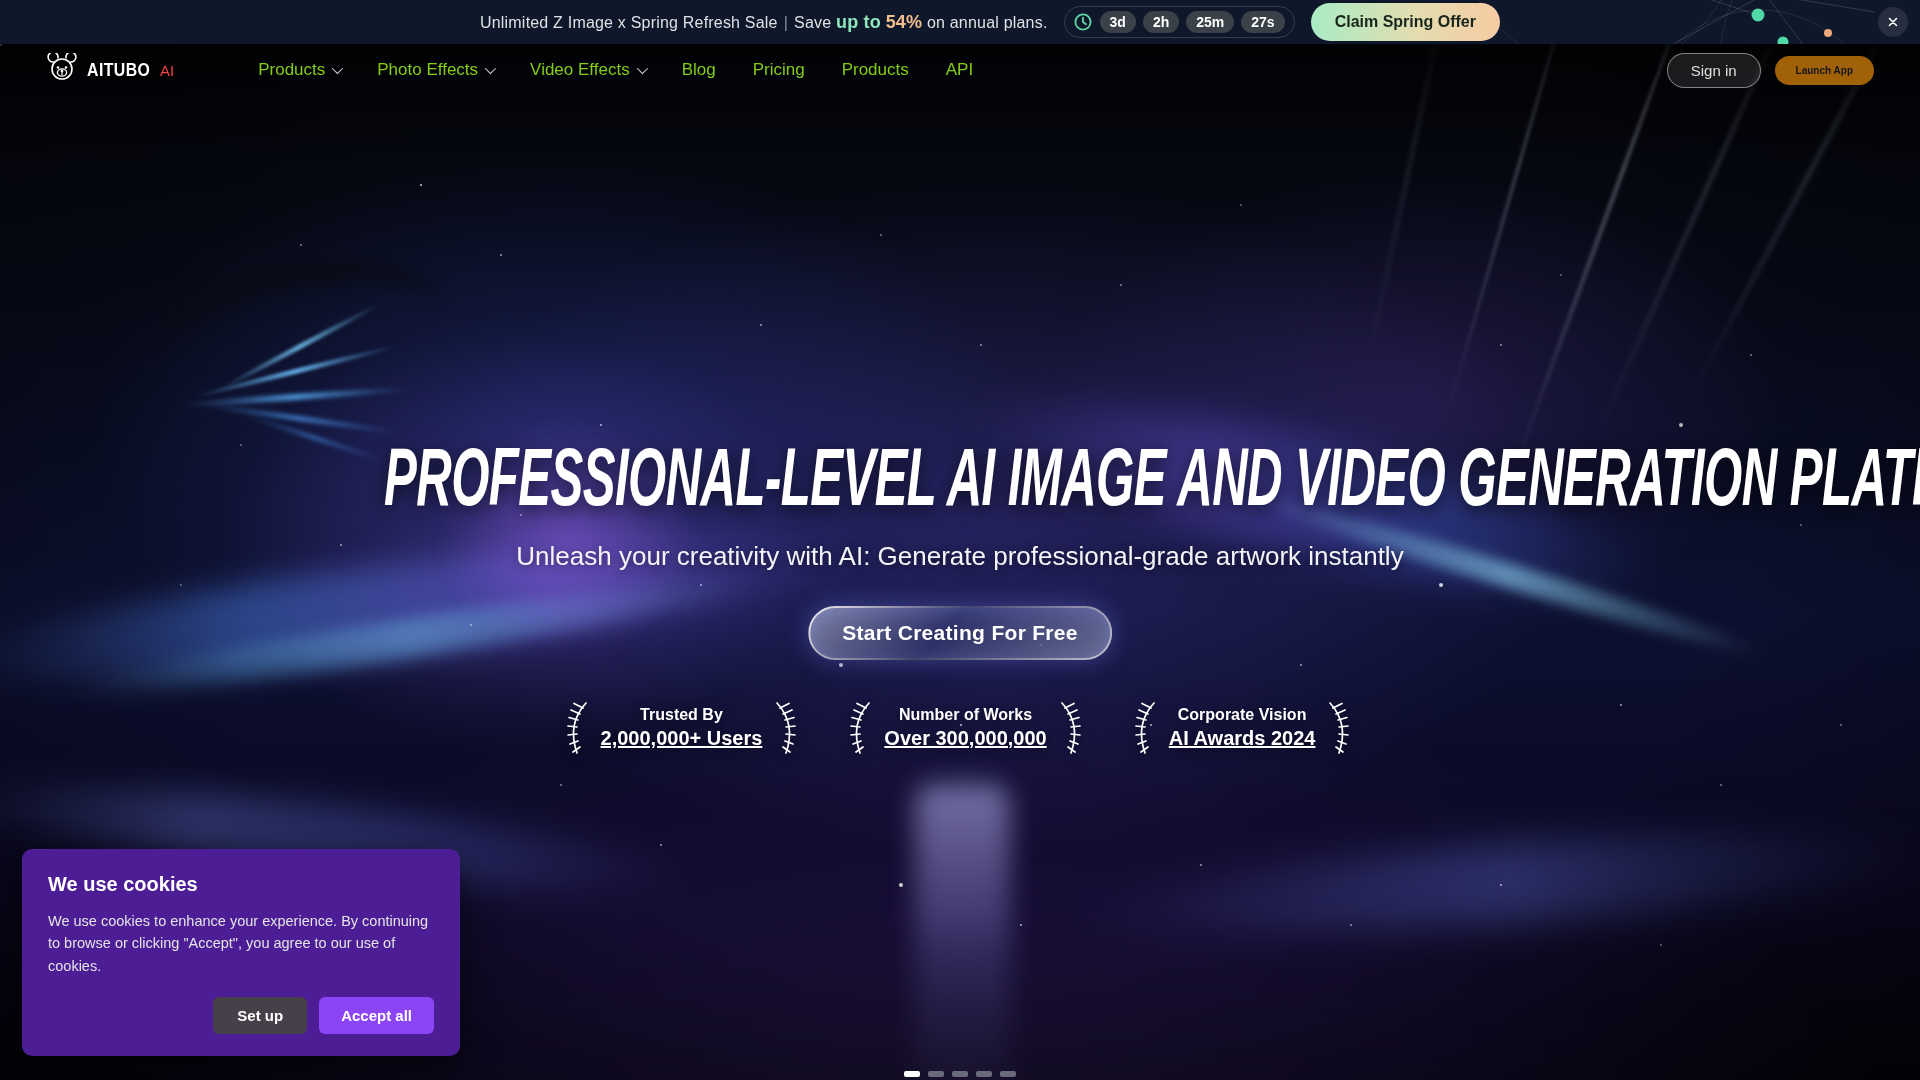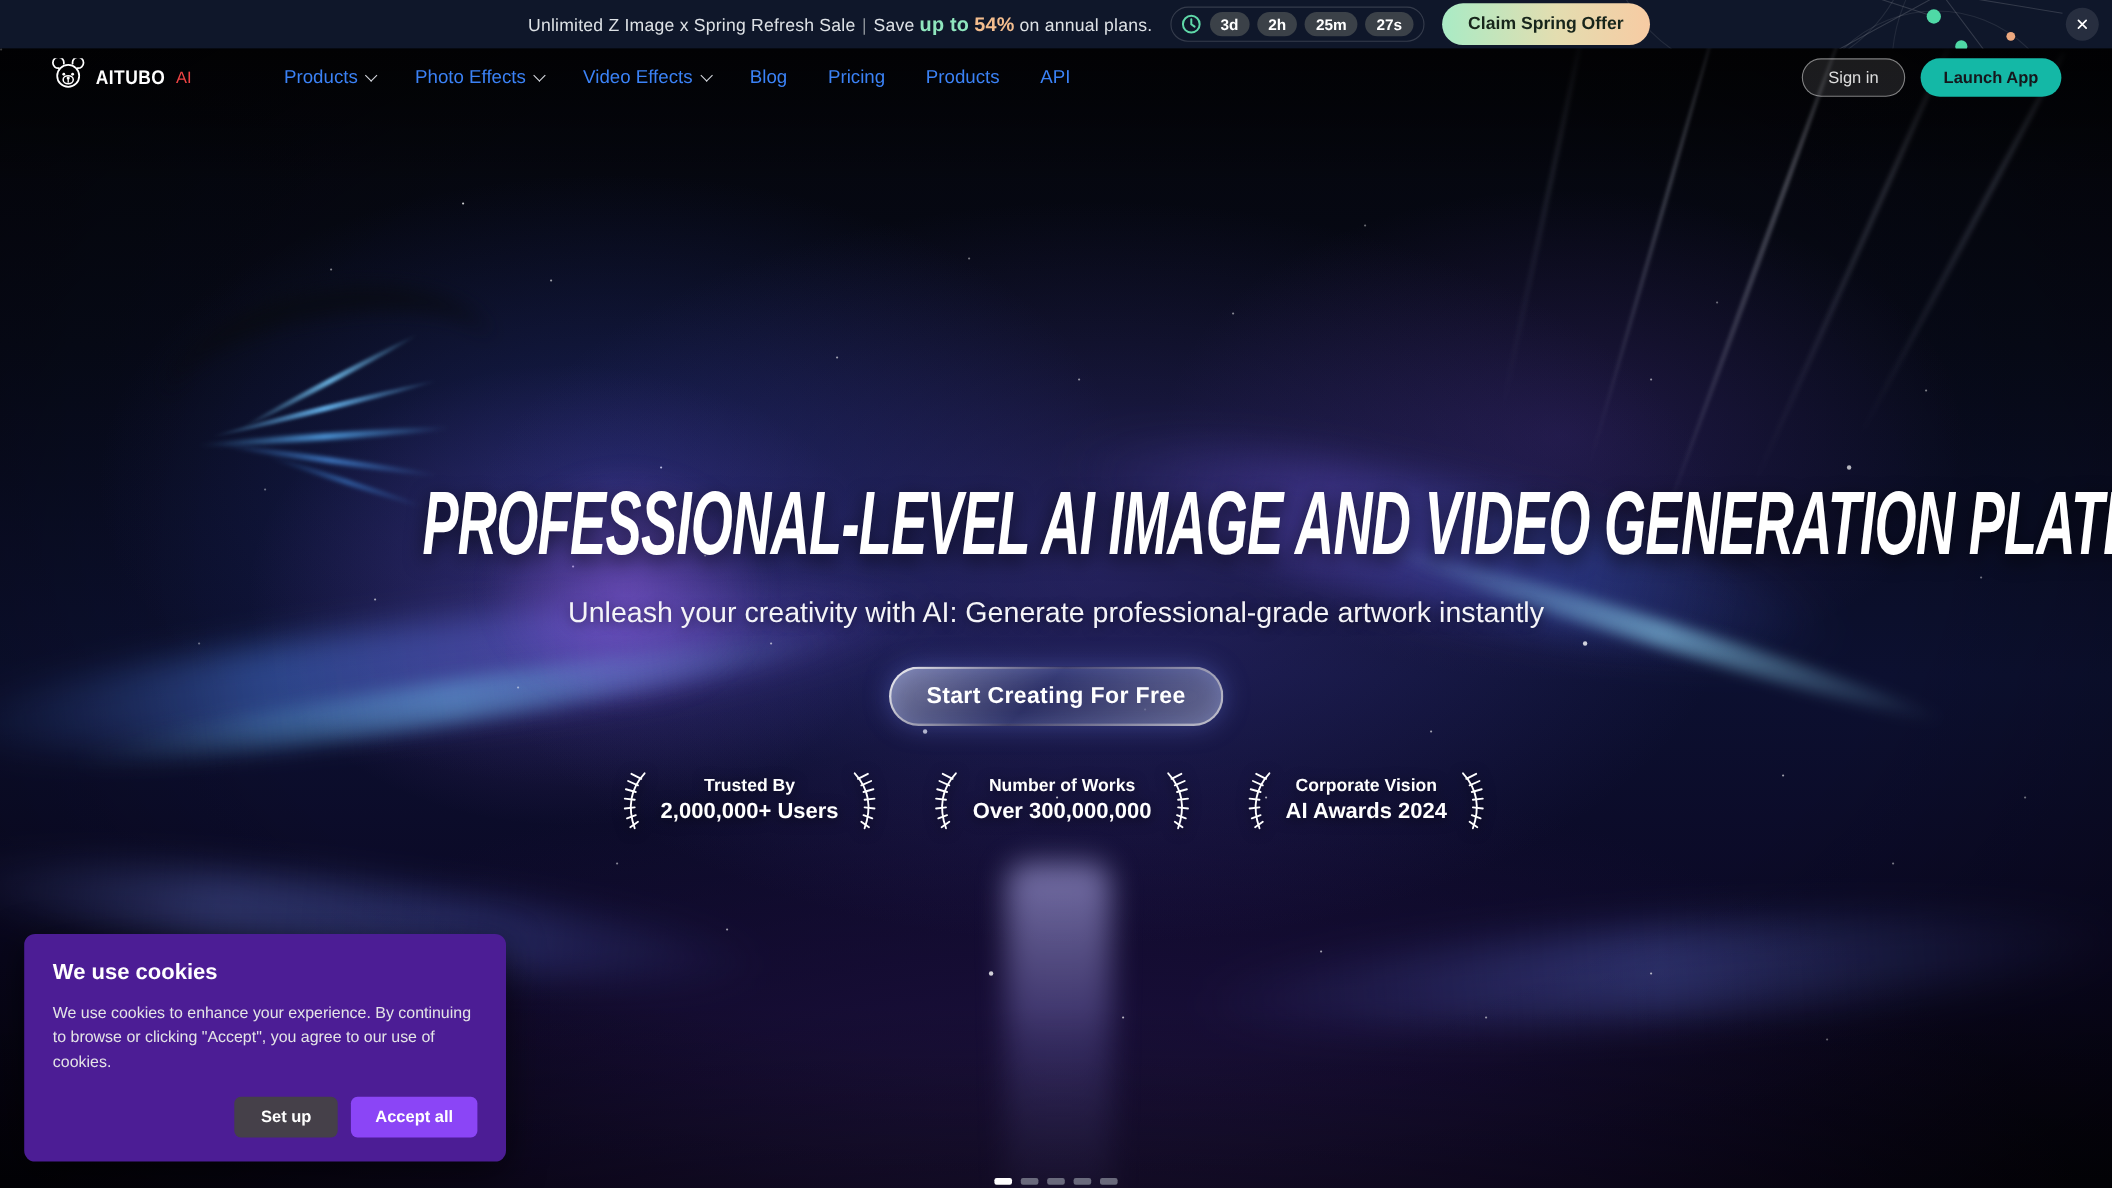--- a/index.html
+++ b/index.html
@@ -66,29 +66,29 @@
     background: radial-gradient(1400px 820px at 50% 45%, transparent 55%, rgba(0,0,0,.48) 100%),
                 linear-gradient(180deg, rgba(0,0,0,.6) 0%, transparent 12%, transparent 84%, rgba(0,0,0,.35) 100%); }
 
   
   .nav { position:absolute; top:0; left:0; right:0; height:52px; display:flex; align-items:center;
          padding:0 46px; z-index:20; }
   .brand { display:flex; align-items:center; gap:9px; cursor:pointer; }
   .brand-name { color:#fff; font-weight:700; font-size:18px; letter-spacing:.5px; transform:scaleX(.88); transform-origin:left; }
   .brand-suffix { color:#ef4444; font-weight:400; font-size:15px; margin-left:-8px; }
   .menu { display:flex; align-items:center; gap:37px; margin-left:84px; }
-  .menu-item { display:flex; align-items:center; gap:7px; color:#3b82f6; font-size:17px;
+  .menu-item { display:flex; align-items:center; gap:7px; color:#84cc16; font-size:17px;
                text-decoration:none; cursor:pointer; white-space:nowrap; }
   .chev { width:8px; height:8px; border-right:1.7px solid #d7dae0; border-bottom:1.7px solid #d7dae0;
           transform:rotate(45deg) translateY(-2px); display:inline-block; }
   .nav-actions { margin-left:auto; display:flex; align-items:center; gap:14px; }
   .signin { border:1px solid rgba(255,255,255,.45); background:rgba(255,255,255,.10);
             color:rgba(255,255,255,.85); font-family:inherit; font-size:15px; border-radius:999px;
             padding:8px 23px; cursor:pointer; }
-  .launch { border:none; background:#14b8a6; color:#15171c; font-family:inherit; font-size:15px;
+  .launch { border:none; background:#a16207; color:#15171c; font-family:inherit; font-size:10px;
             font-weight:700; border-radius:999px; padding:9px 21px; cursor:pointer; }
 
   
   .headline { position:absolute; top:390px; left:0; right:0; text-align:center; color:#fff;
               font-size:82px; line-height:1.04; font-weight:900; font-style:italic;
               letter-spacing:-1px; white-space:nowrap; transform:scaleX(.60);
               text-shadow:0 5px 22px rgba(0,0,0,.65); }
   .subtitle { position:absolute; top:497px; left:0; right:0; text-align:center; color:#f4f4f8;
               font-size:26px; font-weight:400; text-shadow:0 2px 10px rgba(0,0,0,.5); }
   .cta { position:absolute; top:562px; left:50%; transform:translateX(-50%); height:54px;
@@ -99,21 +99,21 @@
            linear-gradient(180deg, rgba(34,42,110,.55), rgba(22,28,86,.55)) padding-box,
            linear-gradient(135deg, rgba(255,255,255,.95), rgba(255,255,255,.18) 45%, rgba(255,255,255,.75)) border-box;
          box-shadow:0 0 24px rgba(120,140,255,.35), inset 0 0 18px rgba(150,170,255,.25); }
 
   .badges { position:absolute; top:656px; left:0; right:4px; display:flex; justify-content:center;
             align-items:center; gap:50px; }
   .badge { display:flex; align-items:center; gap:10px; color:#fff;
            filter:drop-shadow(0 2px 6px rgba(0,0,0,.55)); }
   .badge-text { text-align:center; }
   .badge-label { font-size:16px; font-weight:700; }
-  .badge-value { font-size:20px; font-weight:700; margin-top:3px; }
+  .badge-value { font-size:20px; font-weight:700; margin-top:3px;text-decoration:underline; }
   .laurel { flex:none; }
   .laurel.right { transform:scaleX(-1); }
 
   .dots { position:absolute; bottom:3px; left:50%; transform:translateX(-50%);
           display:flex; gap:8px; z-index:15; }
   .dot { width:16px; height:6px; border-radius:2px; background:rgba(150,155,168,.65); cursor:pointer; }
   .dot.active { background:#ffffff; }
 
   
   .cookie { position:absolute; left:22px; bottom:24px; width:438px; background:#4c1d95;

